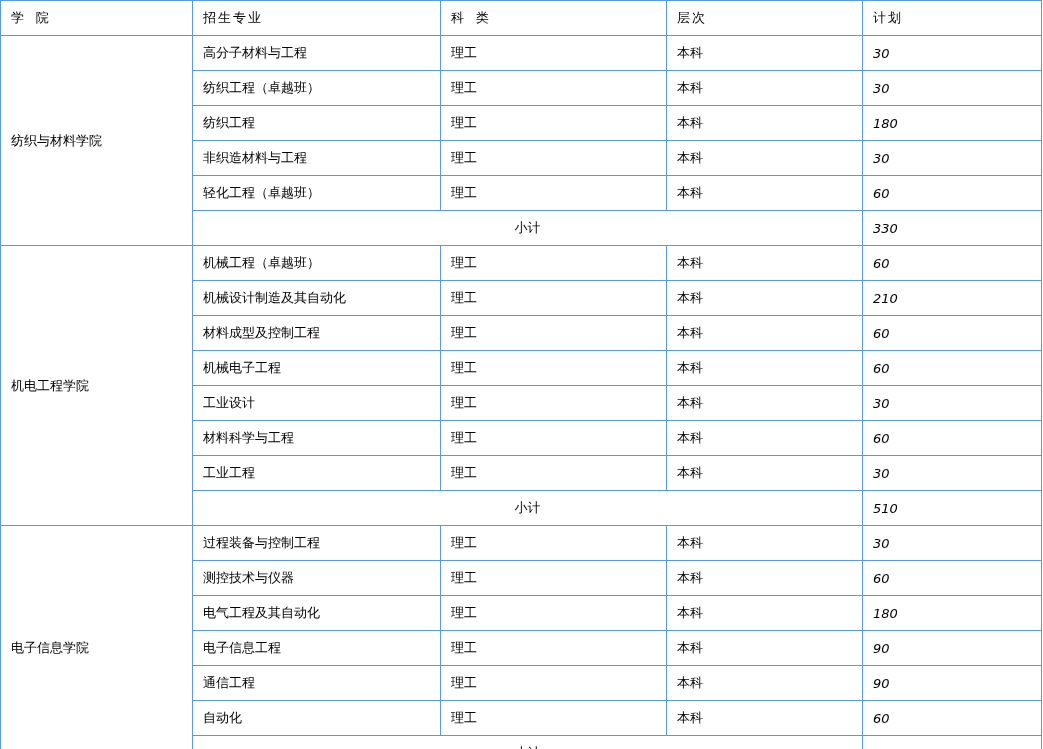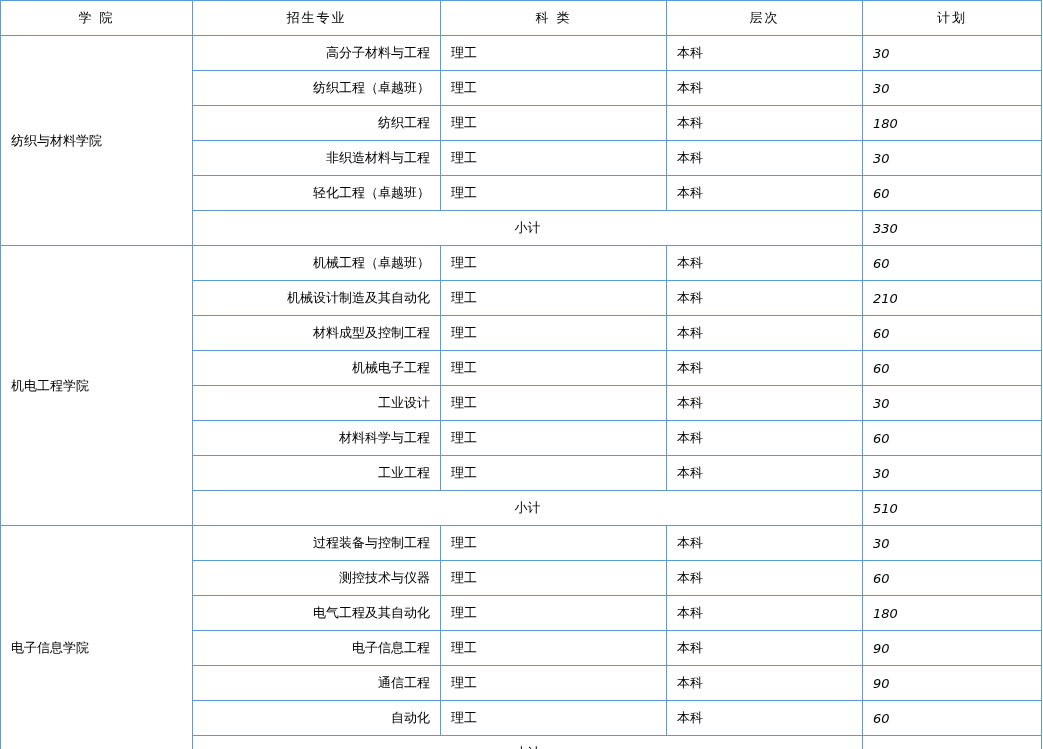--- a/index.html
+++ b/index.html
@@ -36,27 +36,28 @@
     overflow: hidden;
     white-space: nowrap;
   }
   col.c-college { width: 192px; }
   col.c-major   { width: 248px; }
   col.c-cat     { width: 226px; }
   col.c-level   { width: 196px; }
   col.c-plan    { width: 179px; }
 
   thead td {
-    text-align: center;
+    text-align: left;
     letter-spacing: 2px;
+    font-family: Liberation Mono, monospace;
   }
   td.college {
   }
   td.major {
-    text-align: right;
+    text-align: left;
     font-family: Liberation Serif, serif;
   }
   td.center {
     text-align: left;
   }
   td.subtotal-label {
     text-align: center;
   }
   td.num {
     text-align: left;

